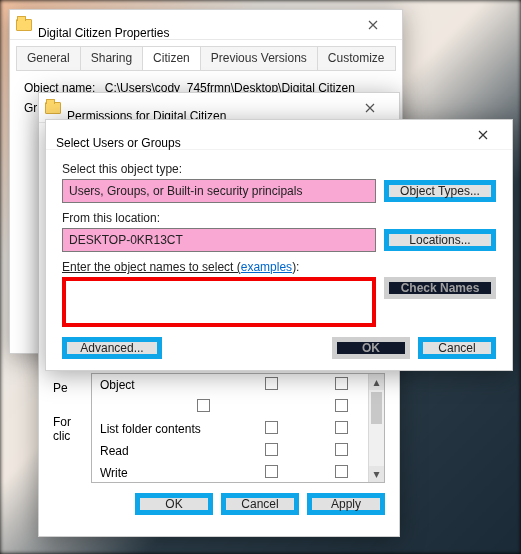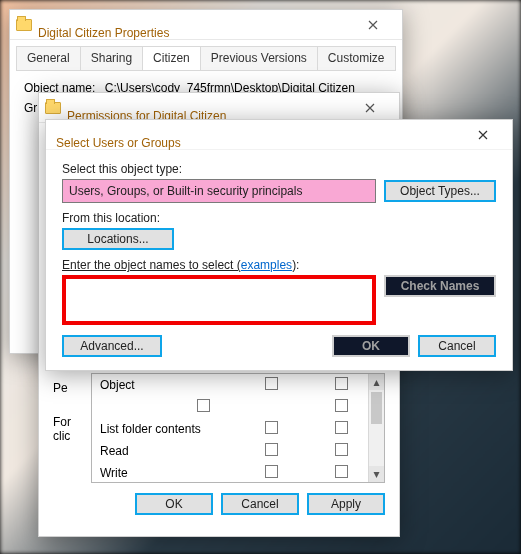--- a/index.html
+++ b/index.html
@@ -4,34 +4,34 @@
 <style>
   * { box-sizing: border-box; font-family: "Segoe UI", Tahoma, sans-serif; font-size: 12px; }
   body { margin: 0; width: 521px; height: 554px; position: relative; overflow: hidden; background: #000; }
   
   .bg { position:absolute; inset:0; background: linear-gradient(135deg,#f5c2a0 0%,#eae7e2 25%,#f0e8e0 45%,#2b3c48 65%,#1a2a36 100%); filter: blur(2px); }
 
   .window { position:absolute; background:#fff; border:1px solid #d0d0d0; box-shadow:0 4px 24px rgba(0,0,0,.35); }
   .titlebar { height:30px; display:flex; align-items:center; padding:0 6px; background:#fff; border-bottom:1px solid #e8e8e8; }
   .folder-icon { width:16px; height:12px; background:#ffd86b; border:1px solid #d6a93a; border-radius:1px; margin-right:6px; position:relative; }
   .folder-icon::before { content:""; position:absolute; top:-4px; left:0; width:7px; height:4px; background:#ffd86b; border:1px solid #d6a93a; border-bottom:none; border-radius:1px 1px 0 0; }
-  .title { flex:1; color:#a16207;margin-top:16px; }
+  .title { flex:1; color:#000000;margin-top:16px; }
   .close-x { width:46px; height:28px; display:flex; align-items:center; justify-content:center; color:#555; cursor:default; }
   .close-x svg { width:10px; height:10px; }
 
   .tabs { display:flex; padding:6px 6px 0 6px; gap:0; }
   .tab { padding:4px 10px 5px; border:1px solid #d9d9d9; border-bottom:none; background:#fff; color:#333; margin-right:-1px; position:relative; cursor:default; }
   .tab.active { background:#fff; z-index:2; }
   .tab.inactive { background:#f5f5f5; }
   .tabs-border { border-top:1px solid #d9d9d9; margin:0 6px; }
 
   .panel-body { padding:10px 14px; }
   .field-row { display:flex; align-items:center; gap:8px; margin-bottom:8px; }
   .text-input { flex:1; height:24px; border:1px solid #7a7a7a; background:#f9a8d4; padding:0 6px; color:#222; }
-  .btn { min-width:78px; height:22px; border:2px solid #0ea5e9; background:#e1e1e1; display:inline-flex; align-items:center; justify-content:center; color:#222; cursor:default; padding:0 10px; }
+  .btn { min-width:78px; height:22px; border:5px solid #0ea5e9; background:#e1e1e1; display:inline-flex; align-items:center; justify-content:center; color:#222; cursor:default; padding:0 10px; }
   .btn.wide { min-width:112px; }
   .btn.disabled { color:#a0a0a0; border-color:#cfcfcf; background:#0f172a;font-weight:bold; }
   .label { color:#222; }
   .link { color:#0066cc; text-decoration:underline; }
 
   .highlight { border:4px solid #f20000; }
 
   .arrow { position:absolute; }
   .arrow svg { display:block; }
   .perm-list { border:1px solid #b5b5b5; background:#fff; height:110px; overflow:hidden; }
@@ -160,20 +160,23 @@
     <div class="label" style="margin-bottom:3px;">Select this object type:</div>
     <div class="field-row">
       <div class="text-input" style="display:flex;align-items:center;">
           <span>Users, Groups, or Built-in security principals</span>
         </div>
       <span class="btn wide">Object Types...</span>
     </div>
 
     <div class="label" style="margin-bottom:3px;">From this location:</div>
     <div class="field-row">
+      <div class="text-input" style="display:flex;align-items:center;">
+          <span>DESKTOP-0KR13CT</span>
+        </div>
       <span class="btn wide">Locations...</span>
     </div>
 
     <div class="label" style="margin-bottom:3px; text-decoration:underline; text-decoration-color:transparent;">
       <span style="text-decoration:underline; text-decoration-color:#222; text-decoration-thickness:1px;"><span>Enter the object names to select (</span></span><span class="link">examples</span><span>):</span>
     </div>
     <div class="field-row" style="align-items:flex-start;">
       <div class="highlight" style="flex:1; height:50px; background:#fff;"></div>
       <span class="btn wide disabled">Check Names</span>
     </div>

